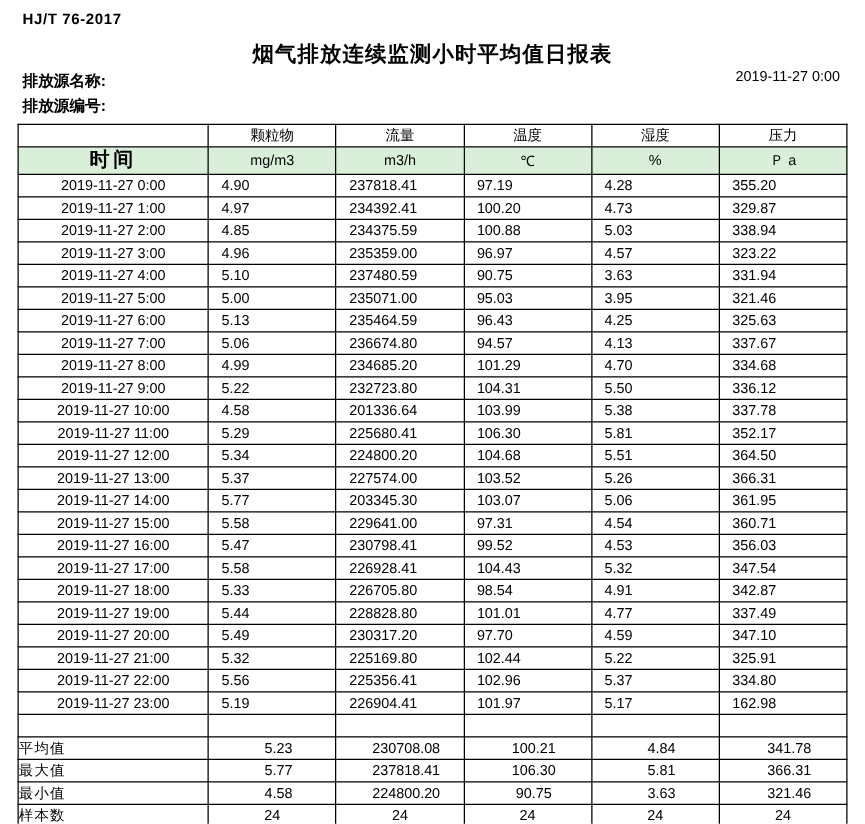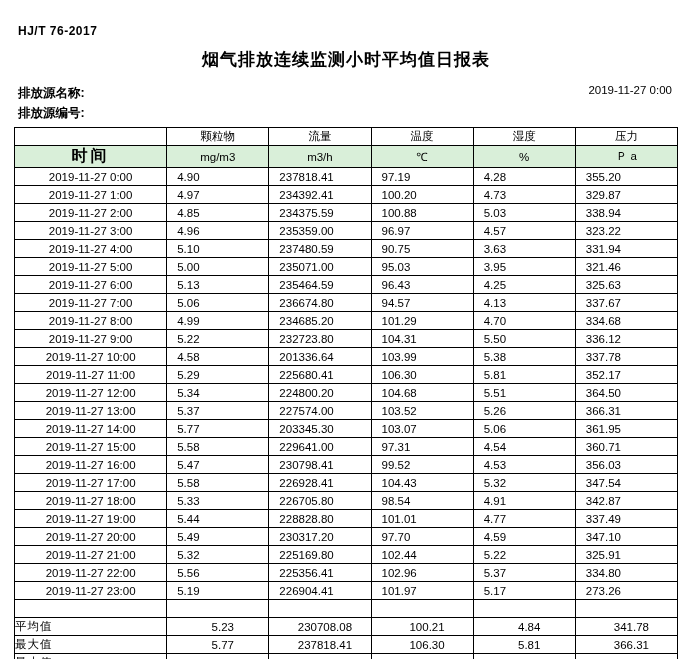--- a/index.html
+++ b/index.html
@@ -14,39 +14,38 @@
     color: #000000;
     font-size: 12px;
     position: relative;
     overflow: hidden;
   }
   .page {
     position: relative;
     width: 692px;
     height: 659px;
     box-sizing: border-box;
-    padding: 16px 14px;
+    padding: 0 14px;
   }
   .std-code {
     font-size: 12px;
     font-weight: bold;
     padding-top: 8px;
     padding-left: 4px;
     letter-spacing: 0.5px;
   }
   .title {
     text-align: center;
     font-size: 17px;
     font-weight: bold;
     margin-top: 10px;
     letter-spacing: 1px;
   }
   .meta {
     position: relative;
-    margin-top: 12px;
     height: 40px;
   }
   .meta-left {
     position: absolute;
     left: 4px;
     top: 0;
     font-size: 12.5px;
     font-weight: bold;
     line-height: 20px;
   }
@@ -346,21 +345,21 @@
         <td class="c-val">102.96</td>
         <td class="c-val">5.37</td>
         <td class="c-val">334.80</td>
       </tr>
       <tr class="data-row">
         <td class="c-time">2019-11-27 23:00</td>
         <td class="c-val">5.19</td>
         <td class="c-val">226904.41</td>
         <td class="c-val">101.97</td>
         <td class="c-val">5.17</td>
-        <td class="c-val">273.26</td>
+        <td class="c-val">162.98</td>
       </tr>
 
       <tr class="spacer-row">
         <td></td>
         <td></td>
         <td></td>
         <td></td>
         <td></td>
         <td></td>
       </tr>

